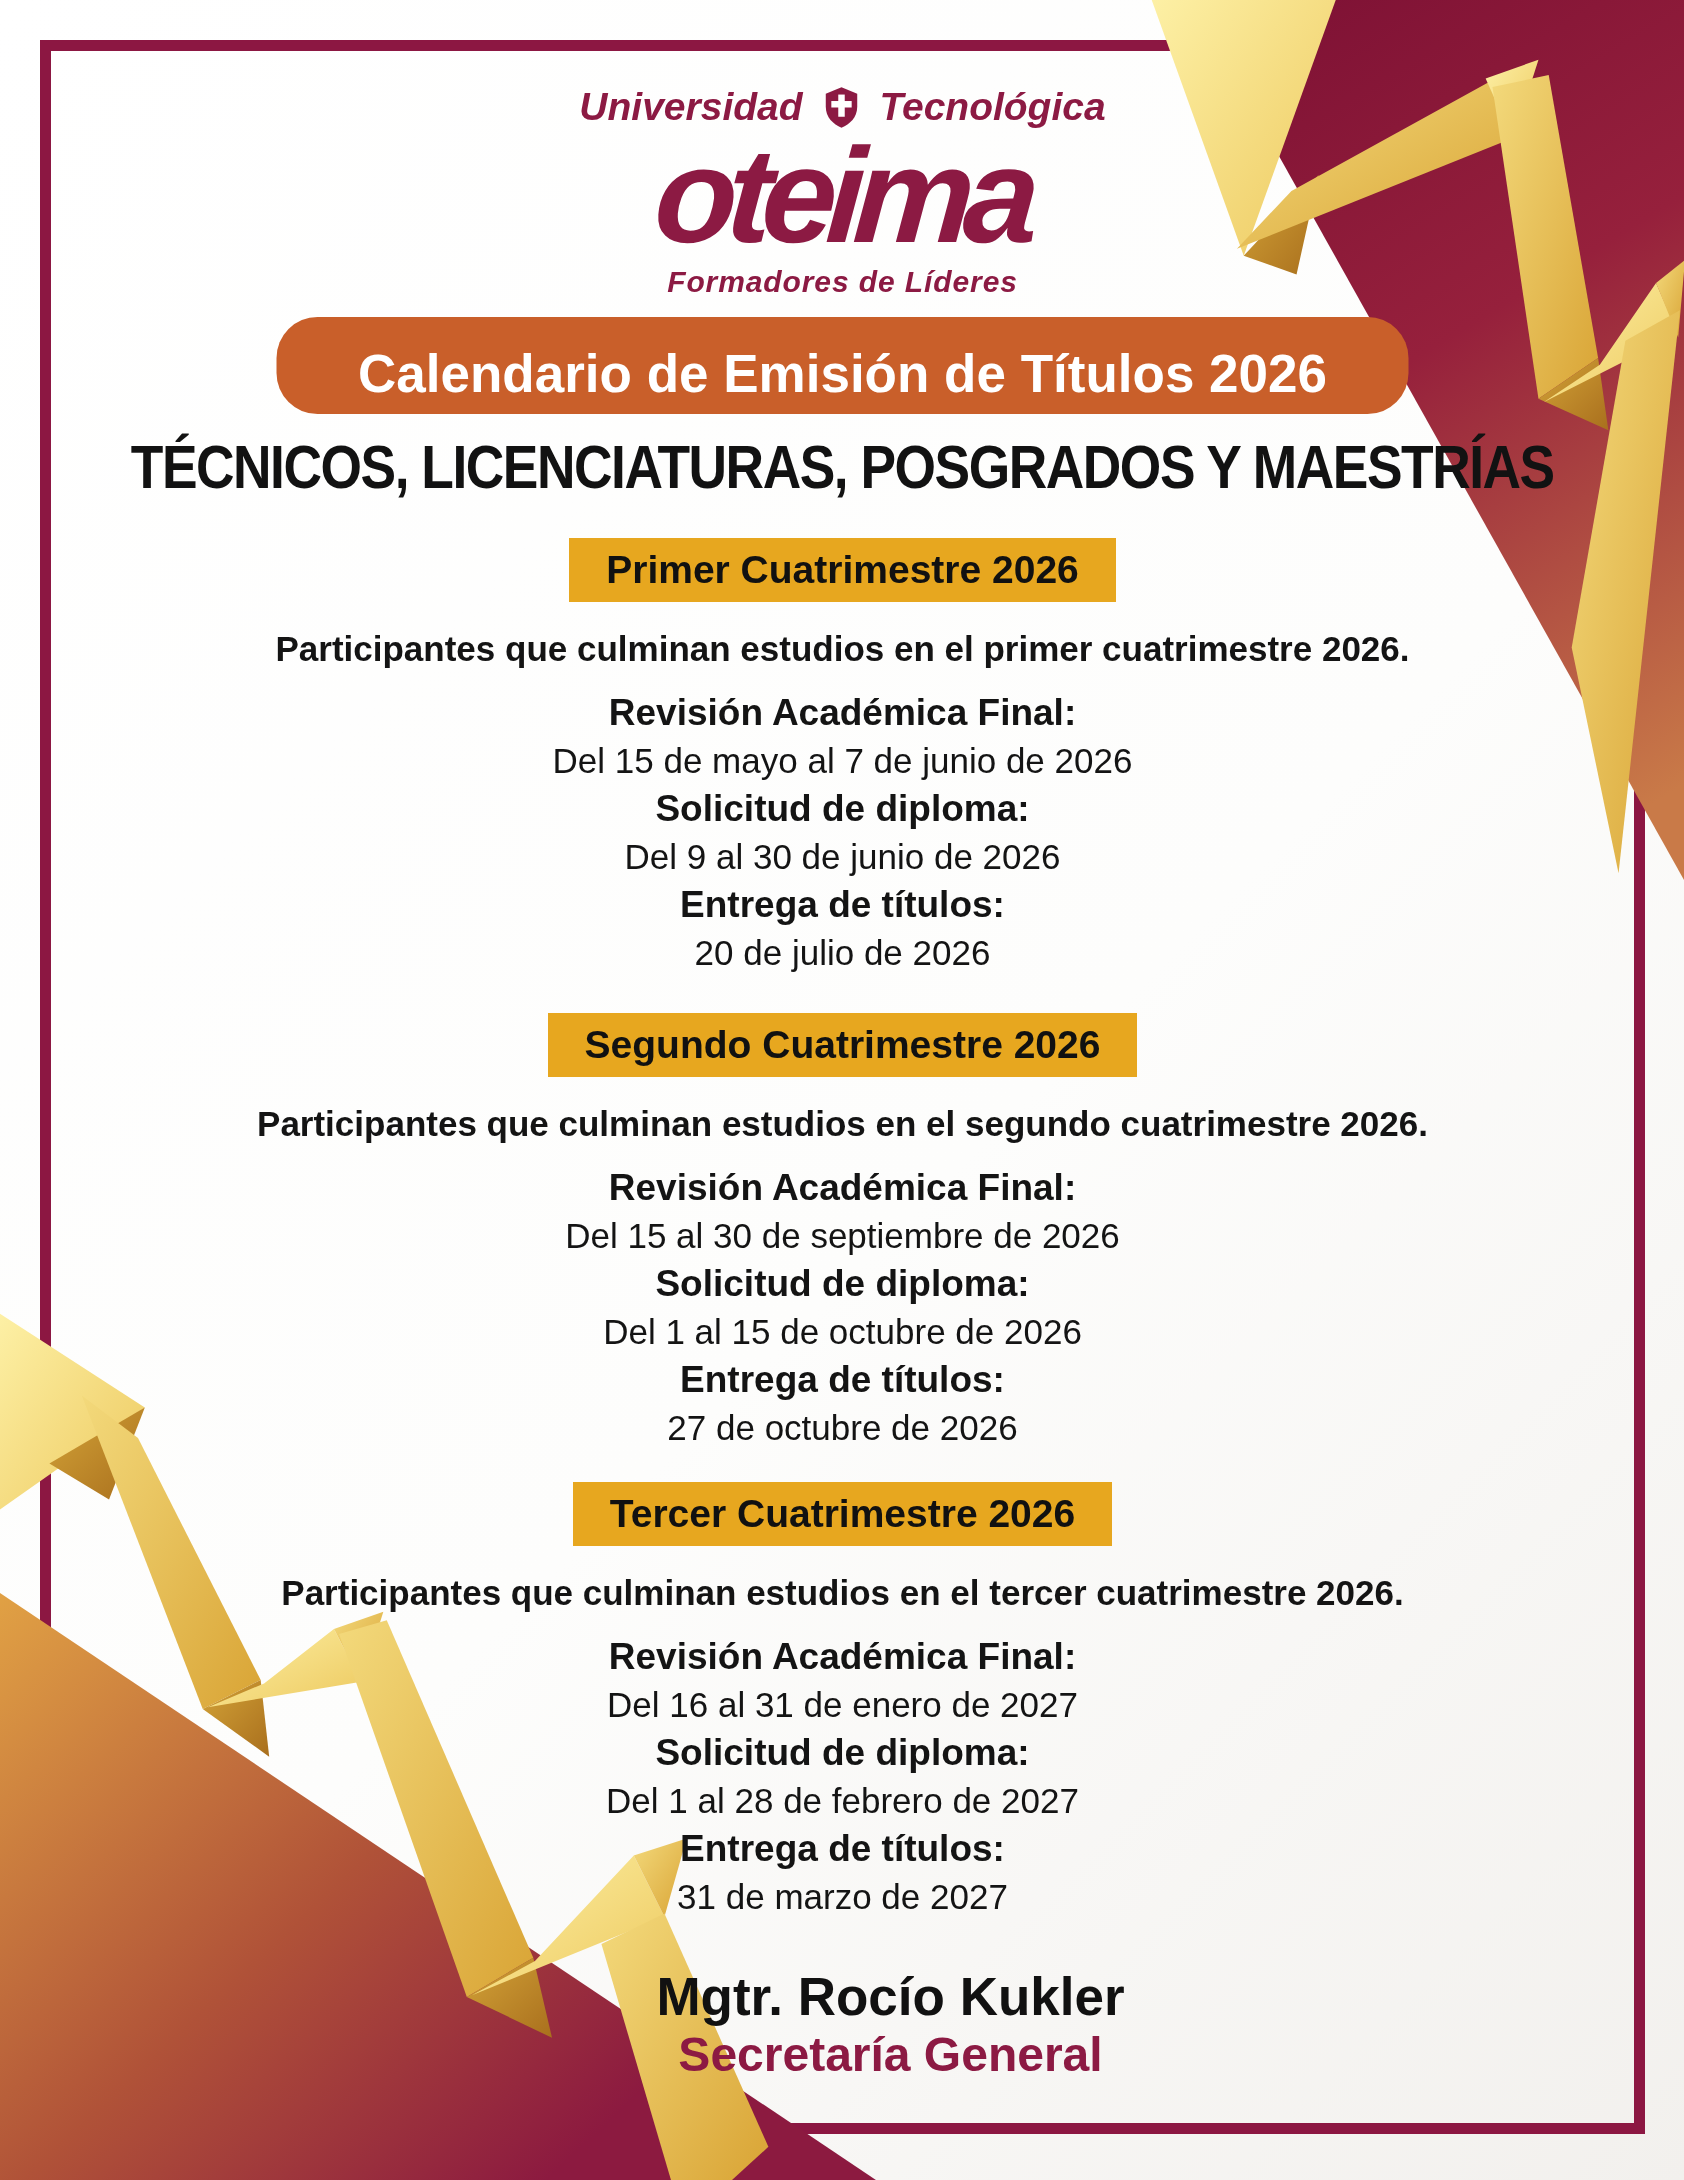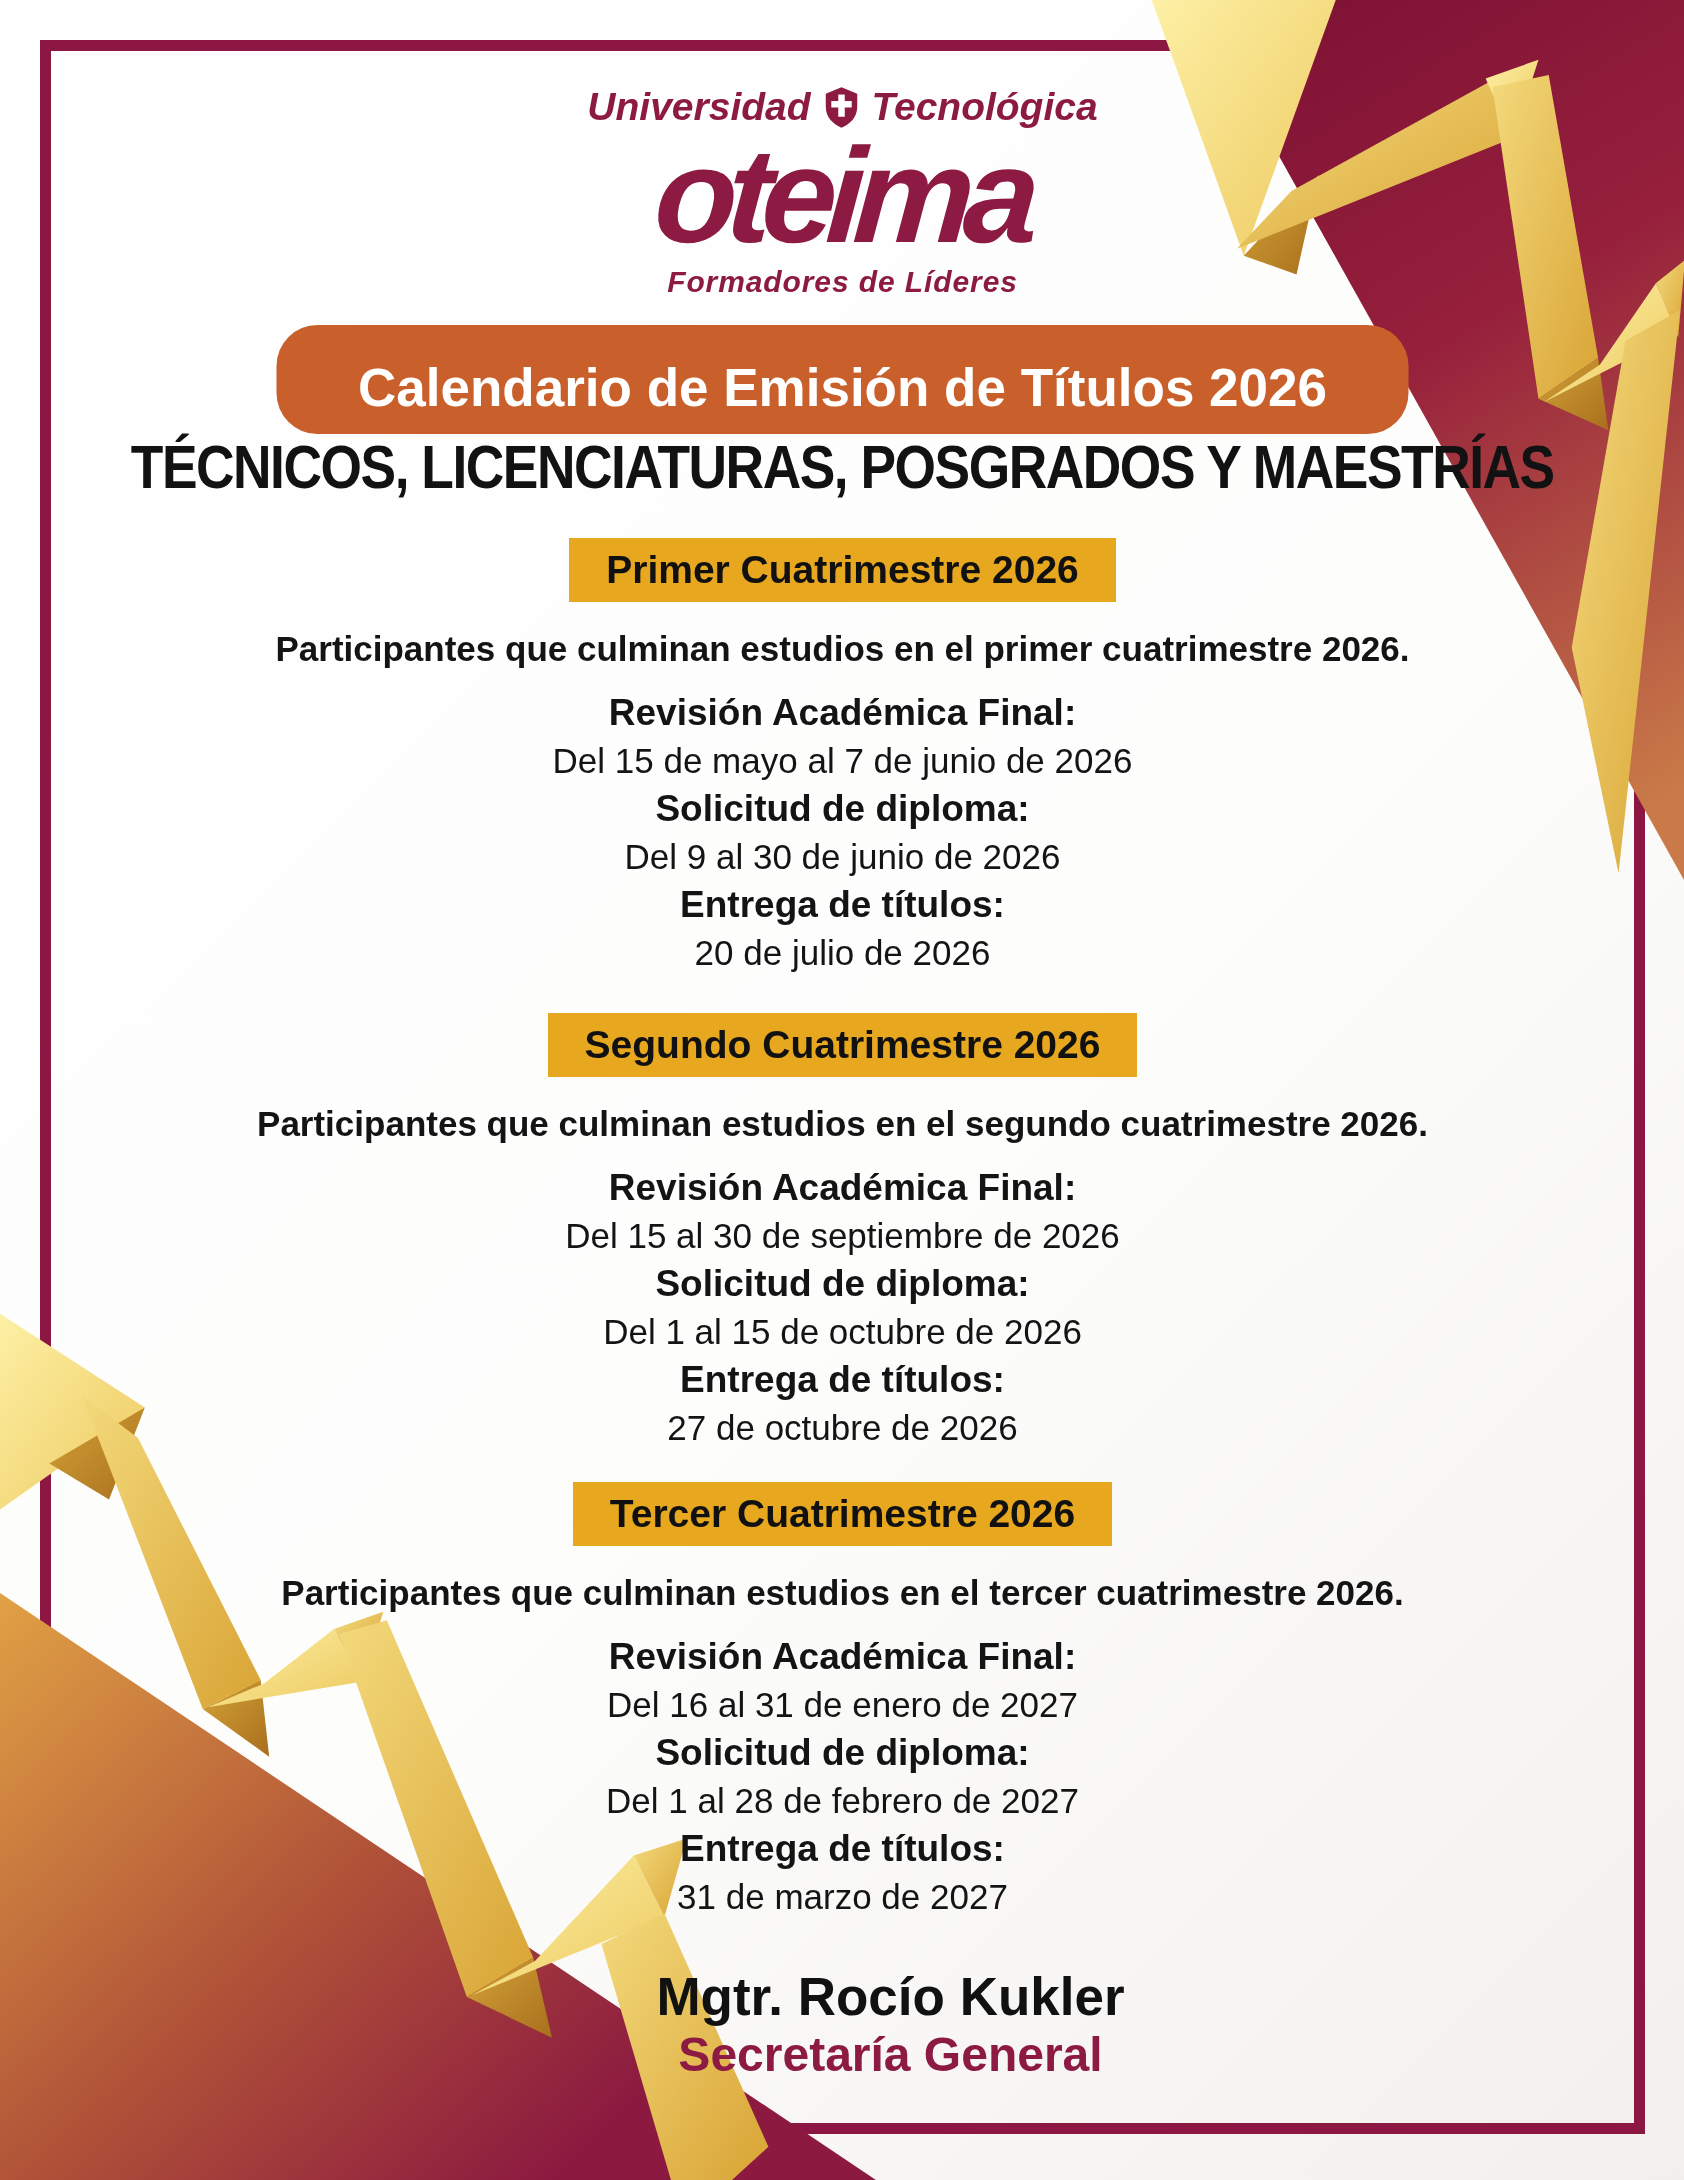--- a/index.html
+++ b/index.html
@@ -15,34 +15,34 @@
     position:absolute;left:40px;top:40px;right:40px;bottom:47px;
     border:11px solid #8c1742;
     z-index:1;
   }
   .decor{position:absolute;inset:0;z-index:2;pointer-events:none;}
   .content{position:absolute;inset:0;z-index:3;}
 
   
   .logo{position:absolute;top:85px;left:0;width:100%;text-align:center;color:#8c1a43;}
   .logo-top{font-size:39px;font-weight:700;font-style:italic;letter-spacing:0px;
-    display:flex;align-items:center;justify-content:center;gap:12px;}
+    display:flex;align-items:center;justify-content:center;gap:20px;}
   .logo-shield{width:37px;height:43px;display:inline-block;}
   .logo-name{
     font-size:135px;font-weight:700;font-style:italic;line-height:128px;
     letter-spacing:-10.2px;transform:skewX(-4deg);margin-top:3.4px;
   }
   .logo-tagline{font-size:30px;font-weight:700;font-style:italic;margin-top:5.1px;letter-spacing:0.9px;}
 
   
   .title-banner{
-    position:absolute;top:325px;left:50%;transform:translateX(-50%);
+    position:absolute;top:317px;left:50%;transform:translateX(-50%);
     background:#c95f2a;color:#ffffff;border-radius:41px;
     font-size:53px;font-weight:700;line-height:89px;height:73px;
-    padding:18px 82px;white-space:nowrap;
+    padding:12px 82px;white-space:nowrap;
   }
   .subtitle{
     position:absolute;top:431px;left:0;width:100%;text-align:center;
     color:#121212;font-size:62px;font-weight:700;white-space:nowrap;
   }
   .subtitle>span{display:inline-block;transform:scaleX(0.86);letter-spacing:-1.7px;}
 
   
   .section{position:absolute;left:0;width:100%;text-align:center;color:#141414;}
   .sec-banner{

